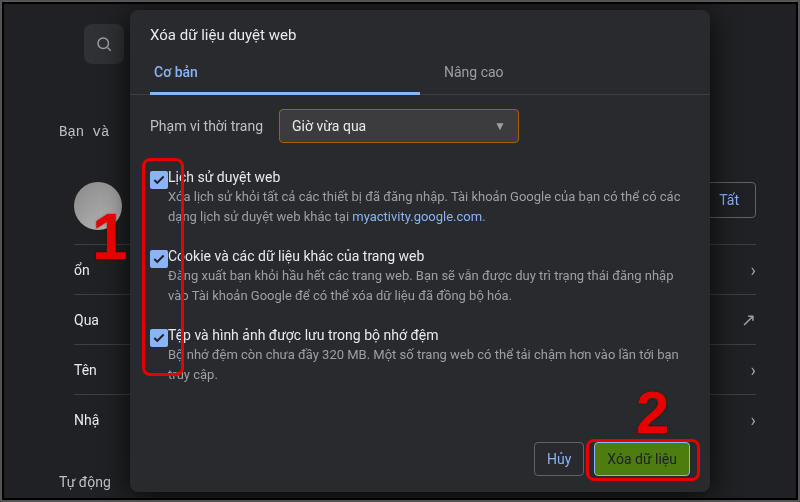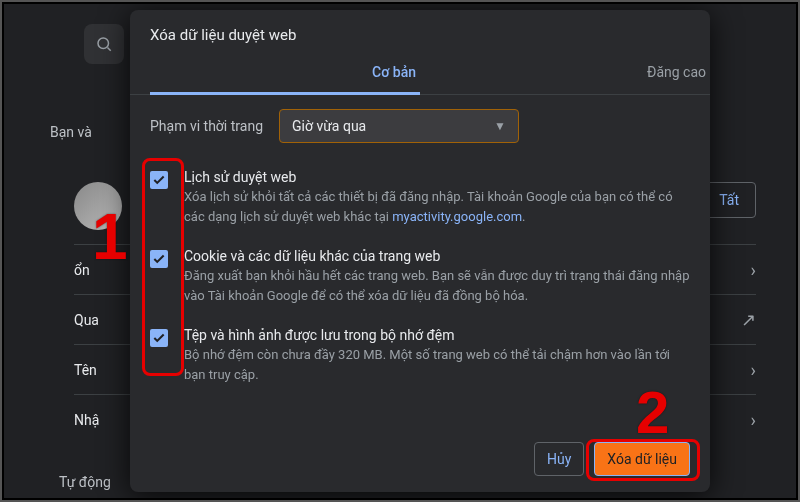--- a/index.html
+++ b/index.html
@@ -94,21 +94,21 @@
     .dialog-title {
       padding: 16px 20px 8px 20px;
       font-size: 15px;
     }
     .tabs {
       display: flex;
       border-bottom: 1px solid #3c4043;
     }
     .tab {
       flex: 1;
-      text-align: right;
+      text-align: left;
       padding: 12px 4px;
       font-size: 14px;
       color: #9aa0a6;
       cursor: pointer;
       margin-left: 20px;
     }
     .tab.active {
       color: #8ab4f8;
       border-bottom: 3px solid #8ab4f8;
       margin-bottom: -1px;
@@ -135,21 +135,20 @@
       cursor: pointer;
     }
     .select .arrow { color: #9aa0a6; font-size: 12px; }
     .options {
       flex: 1;
       padding: 4px 20px 0 20px;
       overflow: hidden;
     }
     .option-row {
       display: flex;
-      gap: 16px;
       padding: 8px 0 14px 0;
       justify-content: space-between;
     }
     .checkbox {
       flex: 0 0 18px;
       width: 18px;
       height: 18px;
       background: #8ab4f8;
       border-radius: 2px;
       display: flex;
@@ -173,21 +172,21 @@
     .btn {
       padding: 8px 12px;
       border-radius: 4px;
       font-size: 14px;
       cursor: pointer;
       border: 1px solid #5f6368;
       color: #8ab4f8;
       background: transparent;
     }
     .btn.primary {
-      background: #f97316;
+      background: #4d7c0f;
       color: #202124;
       border: 1px solid #8ab4f8;
     }
     
     .anno-box {
       position: absolute;
       border: 3px solid #e60000;
       border-radius: 8px;
       pointer-events: none;
     }
@@ -203,21 +202,21 @@
 </head>
 <body>
 
 <div class="background">
   <div class="bg-search">
     <svg width="18" height="18" viewBox="0 0 24 24" fill="none" stroke="currentColor" stroke-width="2">
         <circle cx="11" cy="11" r="7"></circle>
         <line x1="21" y1="21" x2="16.65" y2="16.65"></line>
       </svg>
   </div>
-  <div class="bg-sidebar" style="top:120px;left:46px;">
+  <div class="bg-sidebar" style="top:120px;left:55px;font-family:Liberation Mono, monospace;">
     <div>Bạn và</div>
   </div>
   <div class="bg-avatar"></div>
   <div class="bg-btn-right">
     <span>Tất</span>
   </div>
   <div class="bg-row" style="top:240px;">
     <span>ổn</span>
     <span class="chev">›</span>
   </div>
@@ -233,21 +232,21 @@
     <span>Nhậ</span>
     <span class="chev">›</span>
   </div>
   <div style="position:absolute;left:55px;top:470px;color:#bdc1c6;font-size:14px;">Tự động</div>
 </div>
 
 <div class="dialog">
   <div class="dialog-title">Xóa dữ liệu duyệt web</div>
   <div class="tabs">
     <div class="tab active">Cơ bản</div>
-    <div class="tab">Đăng cao</div>
+    <div class="tab">Nâng cao</div>
   </div>
   <div class="time-range">
     <span class="time-label">Phạm vi thời trang</span>
     <div class="select">
       <span>Giờ vừa qua</span>
       <span class="arrow">▼</span>
     </div>
   </div>
   <div class="options">
 

